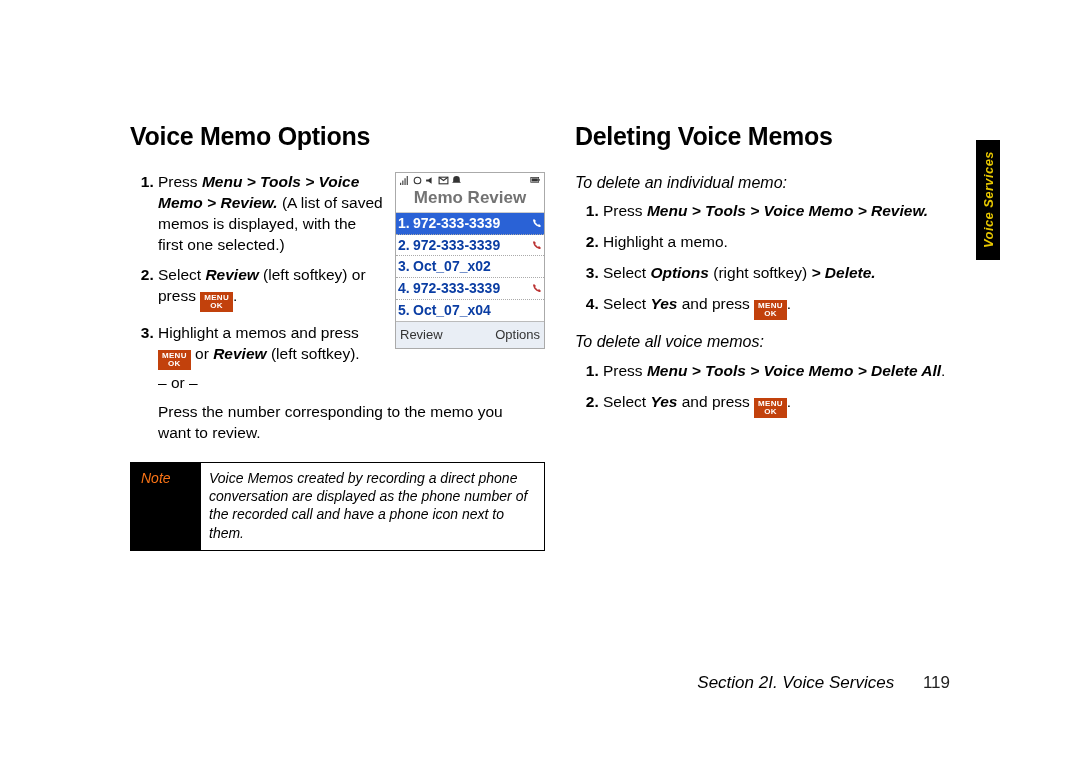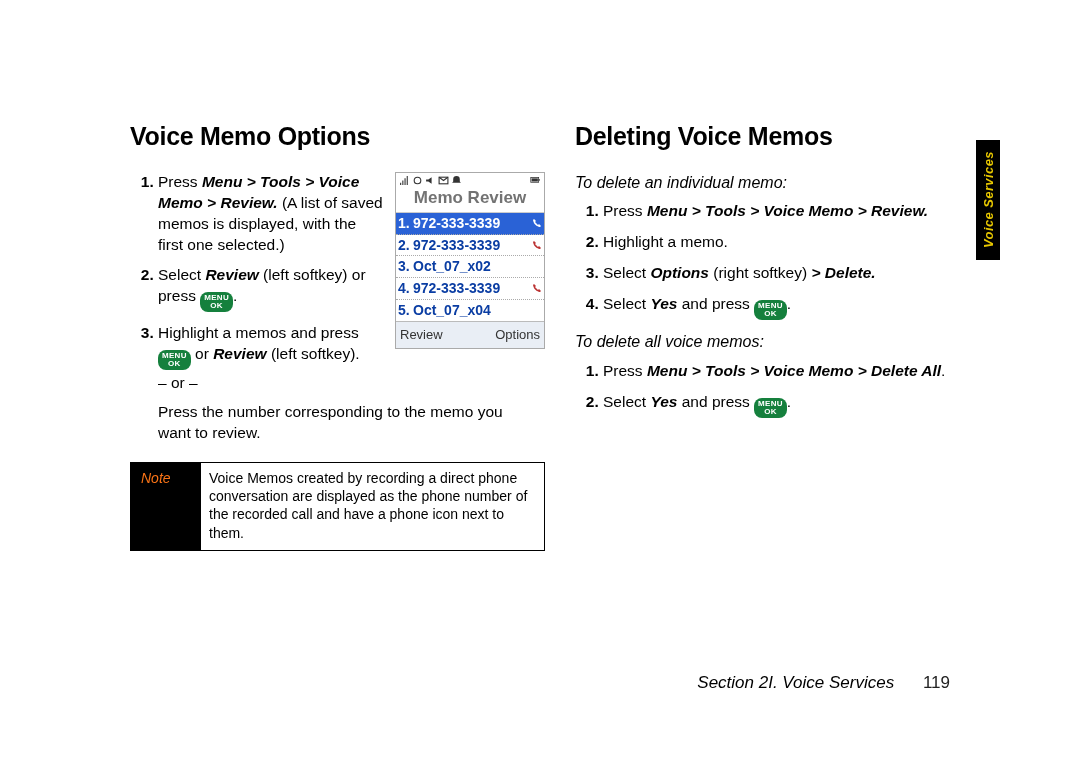--- a/index.html
+++ b/index.html
@@ -44,23 +44,23 @@
 ol li { margin: 0 12px 10px 0; }
 ol li::marker { font-weight: 700; }
 .bolditalic { font-weight: 700; font-style: italic; }
 .or { margin: 2px 0 8px 0; }
 
 .keycap {
   display: inline-flex;
   flex-direction: column;
   align-items: stretch;
   justify-content: center;
-  background: #15803d;
+  background: #c2410c;
   color: #fff;
-  border-radius: 8px;
+  border-radius: 0;
   font-weight: 700;
   font-size: 8px;
   line-height: 8px;
   padding: 2px 4px 2px 4px;
   position: relative;
   top: -1px;
 }
 .keycap .k-top, .keycap .k-bot { text-align: center; letter-spacing: 0.3px; }
 
 
@@ -129,20 +129,21 @@
 .notebox .label {
   background: #000;
   color: #f97316;
   font-style: italic;
   font-weight: 400;
   padding: 6px 10px 1px 10px;
   width: 50px;
   flex: 0 0 auto;
 }
 .notebox .body {
+  font-style: italic;
   padding: 6px 8px 8px 8px;
   flex: 1 1 auto;
   line-height: 1.3;
 }
 
 
 .sidetab {
   position: absolute;
   right: 80px;
   top: 140px;

